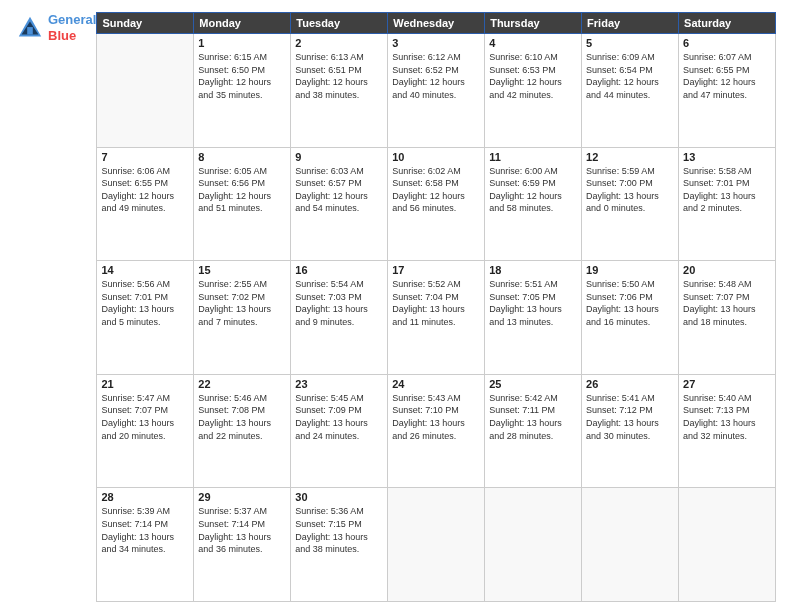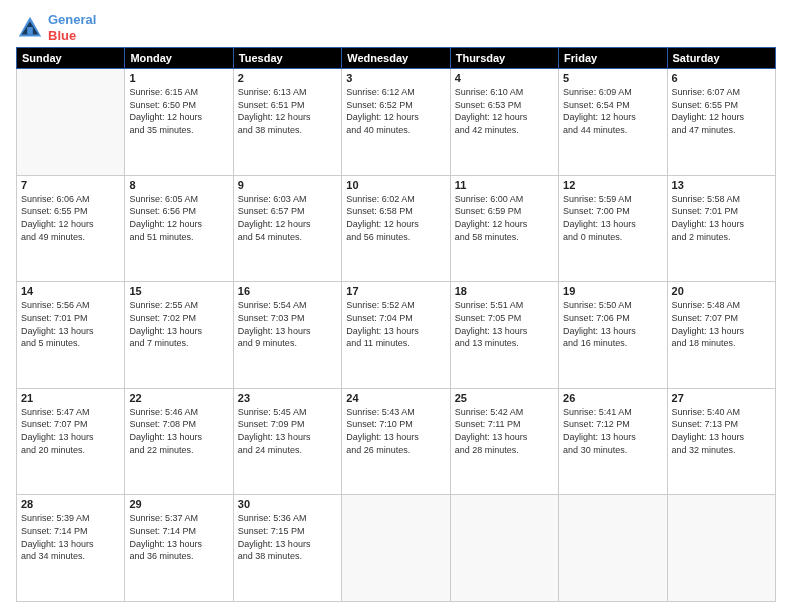--- a/index.html
+++ b/index.html
@@ -8,21 +8,20 @@
       background: #fff;
       width: 792px;
       height: 612px;
       overflow: hidden;
     }
     .page {
       width: 792px;
       height: 612px;
       padding: 12px 16px 10px 16px;
       display: flex;
-      flex-direction: column;
     }
     .header {
       display: flex;
       justify-content: space-between;
       align-items: flex-start;
       margin-bottom: 4px;
     }
     .logo {
       display: flex;
       align-items: center;
@@ -54,21 +53,21 @@
       color: #333;
       margin-top: 2px;
     }
     .calendar {
       flex: 1;
       border-collapse: collapse;
       width: 100%;
       font-size: 9.5px;
     }
     .calendar th {
-      background: #000000;
+      background: #404040;
       color: #fff;
       text-align: left;
       padding: 4px 5px;
       font-size: 11px;
       border: 1px solid #2a5caa;
     }
     .calendar td {
       border: 1px solid #ccc;
       vertical-align: top;
       padding: 3px 4px;

